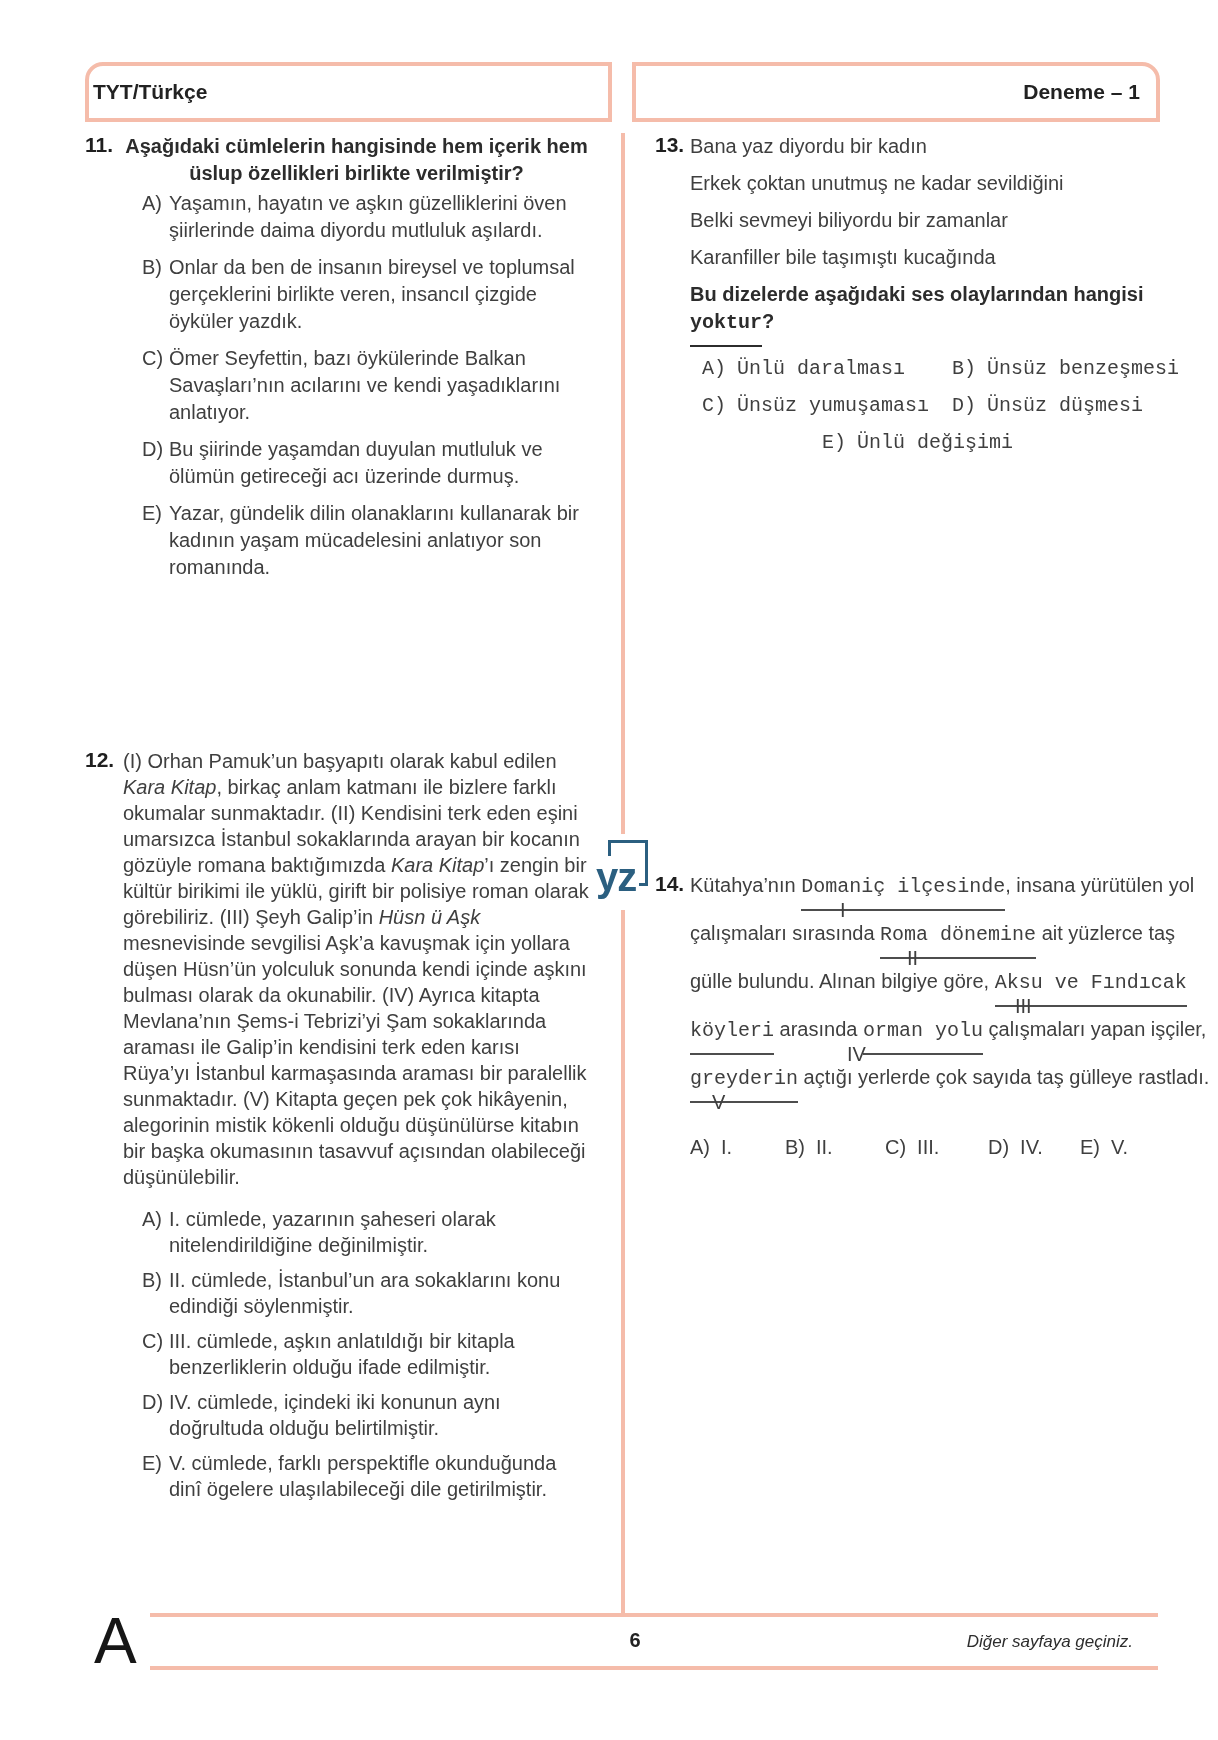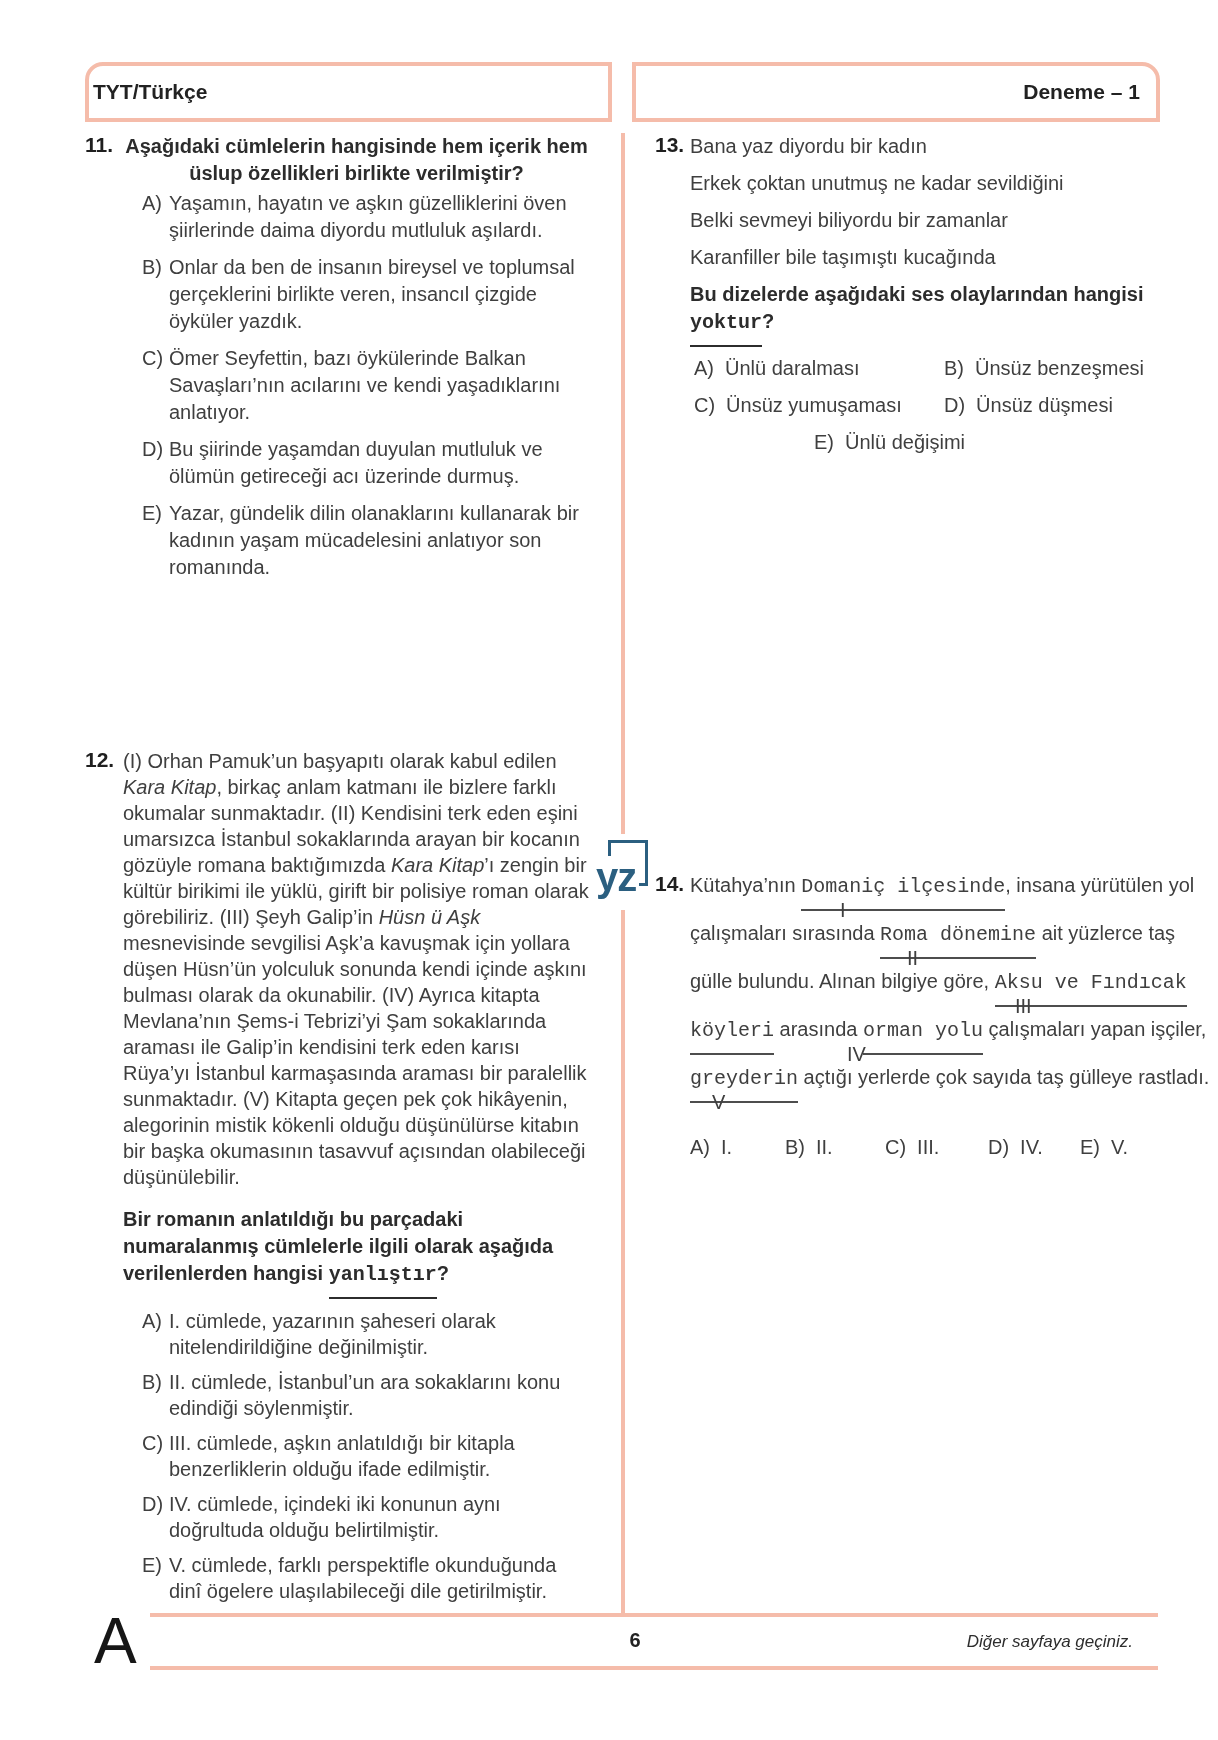--- a/index.html
+++ b/index.html
@@ -43,21 +43,21 @@
   .q11 { top:0; }
   .q12 { top:615px; }
   .q13 { top:0; }
   .q14 { top:739px; }
 
   .stem-bold { font-weight:bold; color:#2c2c2c; font-size:20px; line-height:27px; }
   .body-text { font-size:20px; line-height:27px; }
 
   .q11 .stem-bold { margin-bottom:3px;text-align:center; }
   .options { margin-left:19px; }
-  .right-col .options { margin-left:4px; }
+  .right-col .options { margin-left:12px;font-family:Liberation Mono, monospace; }
   .opt { display:flex; margin-bottom:10px; font-size:20px; line-height:27px; }
   .opt-label { flex:0 0 27px; }
   .opt-text { flex:1; }
 
   .q12 .passage { font-size:20px; line-height:26px; margin-bottom:16px; }
   .q12 .stem-bold { margin-bottom:20px; }
   .q12 .opt { margin-bottom:9px; line-height:26px; }
 
   
   .poem-line { font-size:20px; line-height:27px; margin-bottom:10px; }
@@ -138,21 +138,20 @@
         <div class="opt">
           <span class="opt-label">E)</span>
           <span class="opt-text">Yazar, gündelik dilin olanaklarını kullanarak bir kadının yaşam mücadelesini anlatıyor son romanında.</span>
         </div>
       </div>
     </div>
 
     <div class="q-block q12">
       <div class="qnum">12.</div>
       <div class="passage body-text"><span>(I) Orhan Pamuk’un başyapıtı olarak kabul edilen </span><span class="it">Kara Kitap</span><span>, birkaç anlam katmanı ile bizlere farklı okumalar sunmaktadır. (II) Kendisini terk eden eşini umarsızca İstanbul sokaklarında arayan bir kocanın gözüyle romana baktığımızda </span><span class="it">Kara Kitap</span><span>’ı zengin bir kültür birikimi ile yüklü, girift bir polisiye roman olarak görebiliriz. (III) Şeyh Galip’in </span><span class="it">Hüsn ü Aşk</span><span> mesnevisinde sevgilisi Aşk’a kavuşmak için yollara düşen Hüsn’ün yolculuk sonunda kendi içinde aşkını bulması olarak da okunabilir. (IV) Ayrıca kitapta Mevlana’nın Şems-i Tebrizi’yi Şam sokaklarında araması ile Galip’in kendisini terk eden karısı Rüya’yı İstanbul karmaşasında araması bir paralellik sunmaktadır. (V) Kitapta geçen pek çok hikâyenin, alegorinin mistik kökenli olduğu düşünülürse kitabın bir başka okumasının tasavvuf açısından olabileceği düşünülebilir.</span></div>
-      <div class="stem-bold"><span>Bir romanın anlatıldığı bu parçadaki numaralanmış cümlelerle ilgili olarak aşağıda verilenlerden hangisi </span><span class="ul">yanlıştır</span><span>?</span></div>
       <div class="options">
         <div class="opt">
           <span class="opt-label">A)</span>
           <span class="opt-text">I. cümlede, yazarının şaheseri olarak nitelendirildiğine değinilmiştir.</span>
         </div>
         <div class="opt">
           <span class="opt-label">B)</span>
           <span class="opt-text">II. cümlede, İstanbul’un ara sokaklarını konu edindiği söylenmiştir.</span>
         </div>
         <div class="opt">

